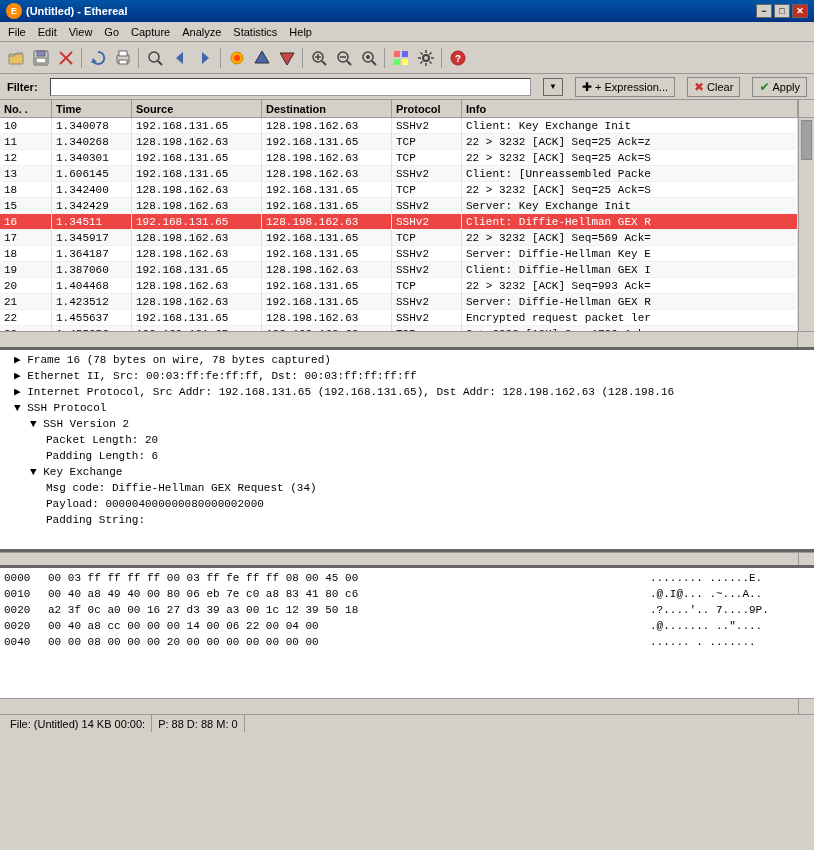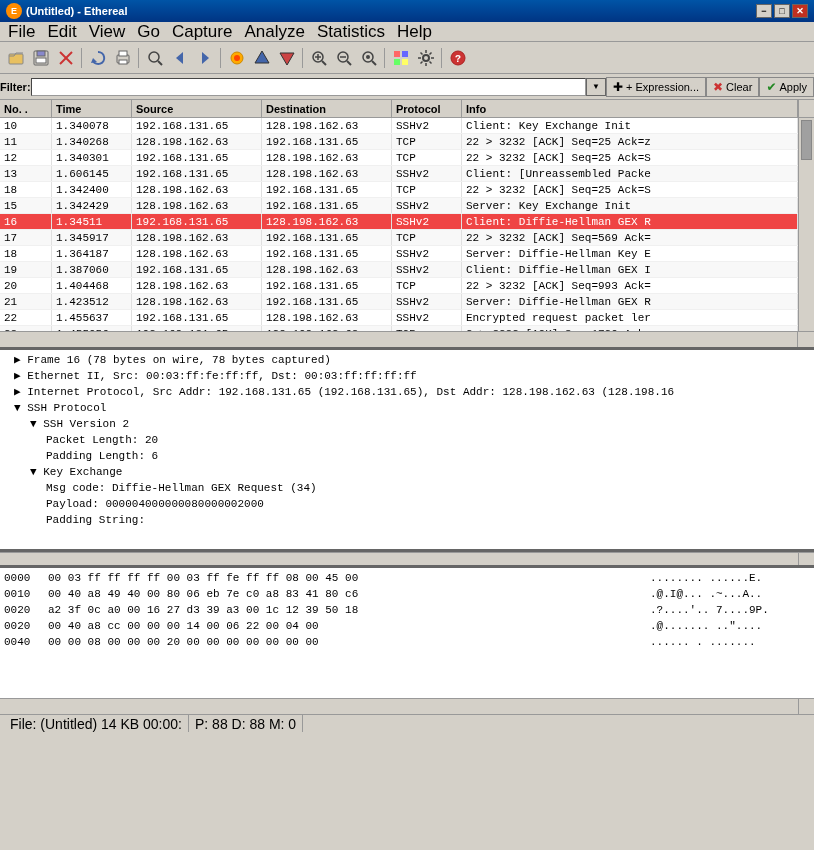--- a/index.html
+++ b/index.html
@@ -54,21 +54,21 @@
     }
 
     
     .menu-bar {
       background: #d4d0c8;
       border-bottom: 1px solid #999;
       display: flex;
       align-items: center;
       height: 20px;
       font-family: Tahoma, Arial, sans-serif;
-      font-size: 17px;
+      font-size: 11px;
       padding: 0 2px;
     }
     .menu-item {
       padding: 2px 6px;
       cursor: pointer;
       height: 100%;
       display: flex; align-items: center;
     }
 
     
@@ -88,24 +88,24 @@
       display: flex; align-items: center; justify-content: center;
       cursor: pointer;
       font-size: 13px;
     }
     .tb-sep { width: 2px; height: 20px; border-left: 1px solid #999; margin: 0 2px; }
 
     
     .filter-bar {
       background: #d4d0c8;
       border-bottom: 1px solid #999;
-      padding: 3px 0;
+      padding: 3px 7px;
       display: flex;
       align-items: center;
-      gap: 0;
+      gap: 12px;
       height: 26px;
       font-family: Tahoma, Arial, sans-serif;
       font-size: 11px;
     }
     .filter-label {
       font-weight: bold;
     }
     .filter-input {
       flex: 1;
       height: 18px;
@@ -235,21 +235,21 @@
     .hex-ascii { color: black; width: 160px; }
 
     
     .status-bar {
       background: #d4d0c8;
       border-top: 1px solid #999;
       height: 18px;
       display: flex;
       align-items: center;
       font-family: Tahoma, Arial, sans-serif;
-      font-size: 14px;
+      font-size: 11px;
       padding: 0 4px;
     }
     .status-seg {
       border-right: 1px solid #999;
       padding: 0 6px;
       height: 100%;
       display: flex; align-items: center;
     }
     .h-scroll-area {
       height: 16px;

